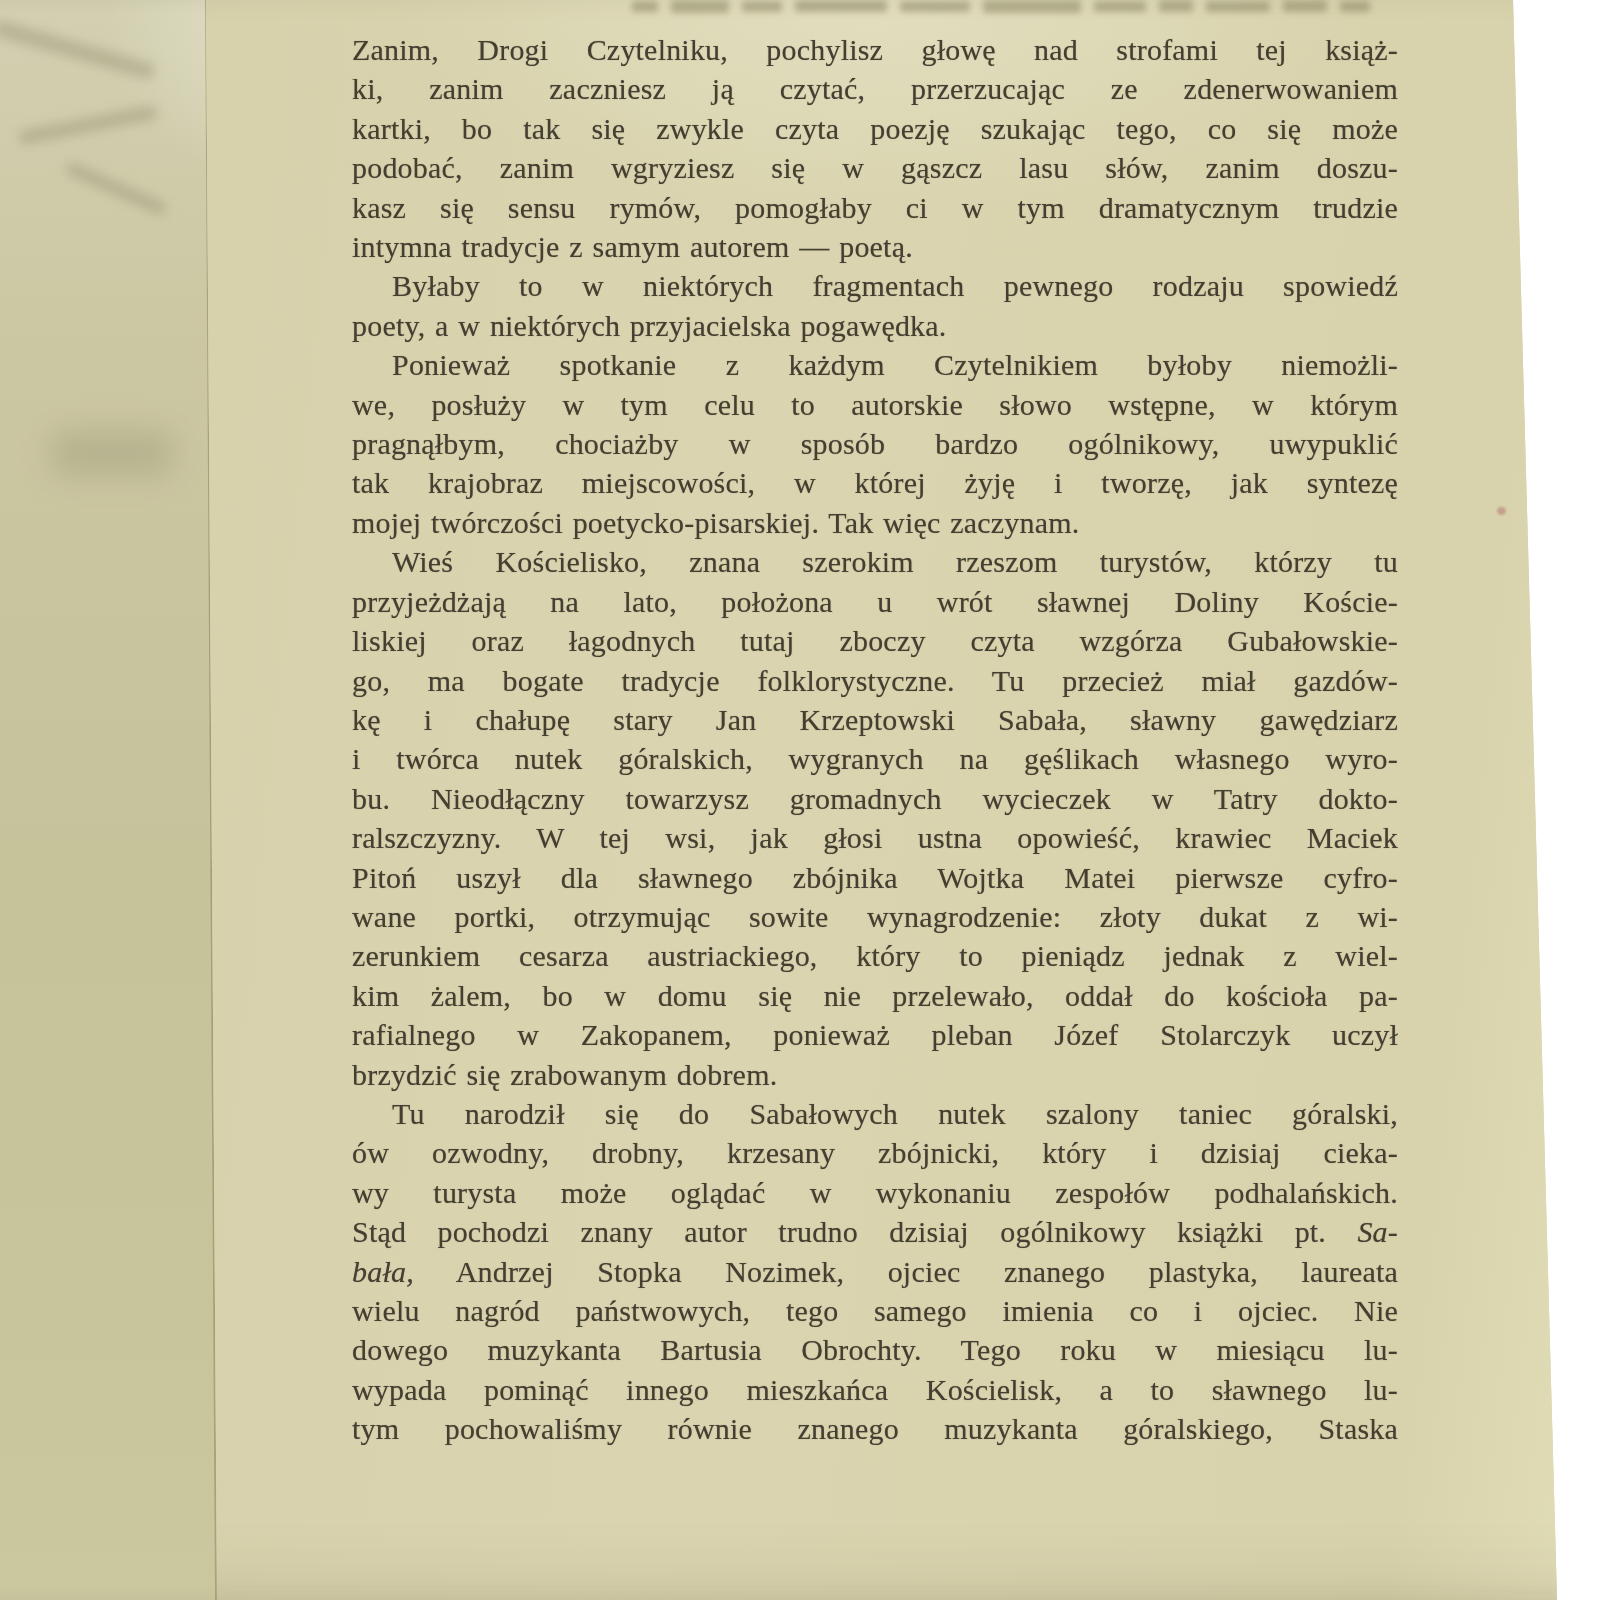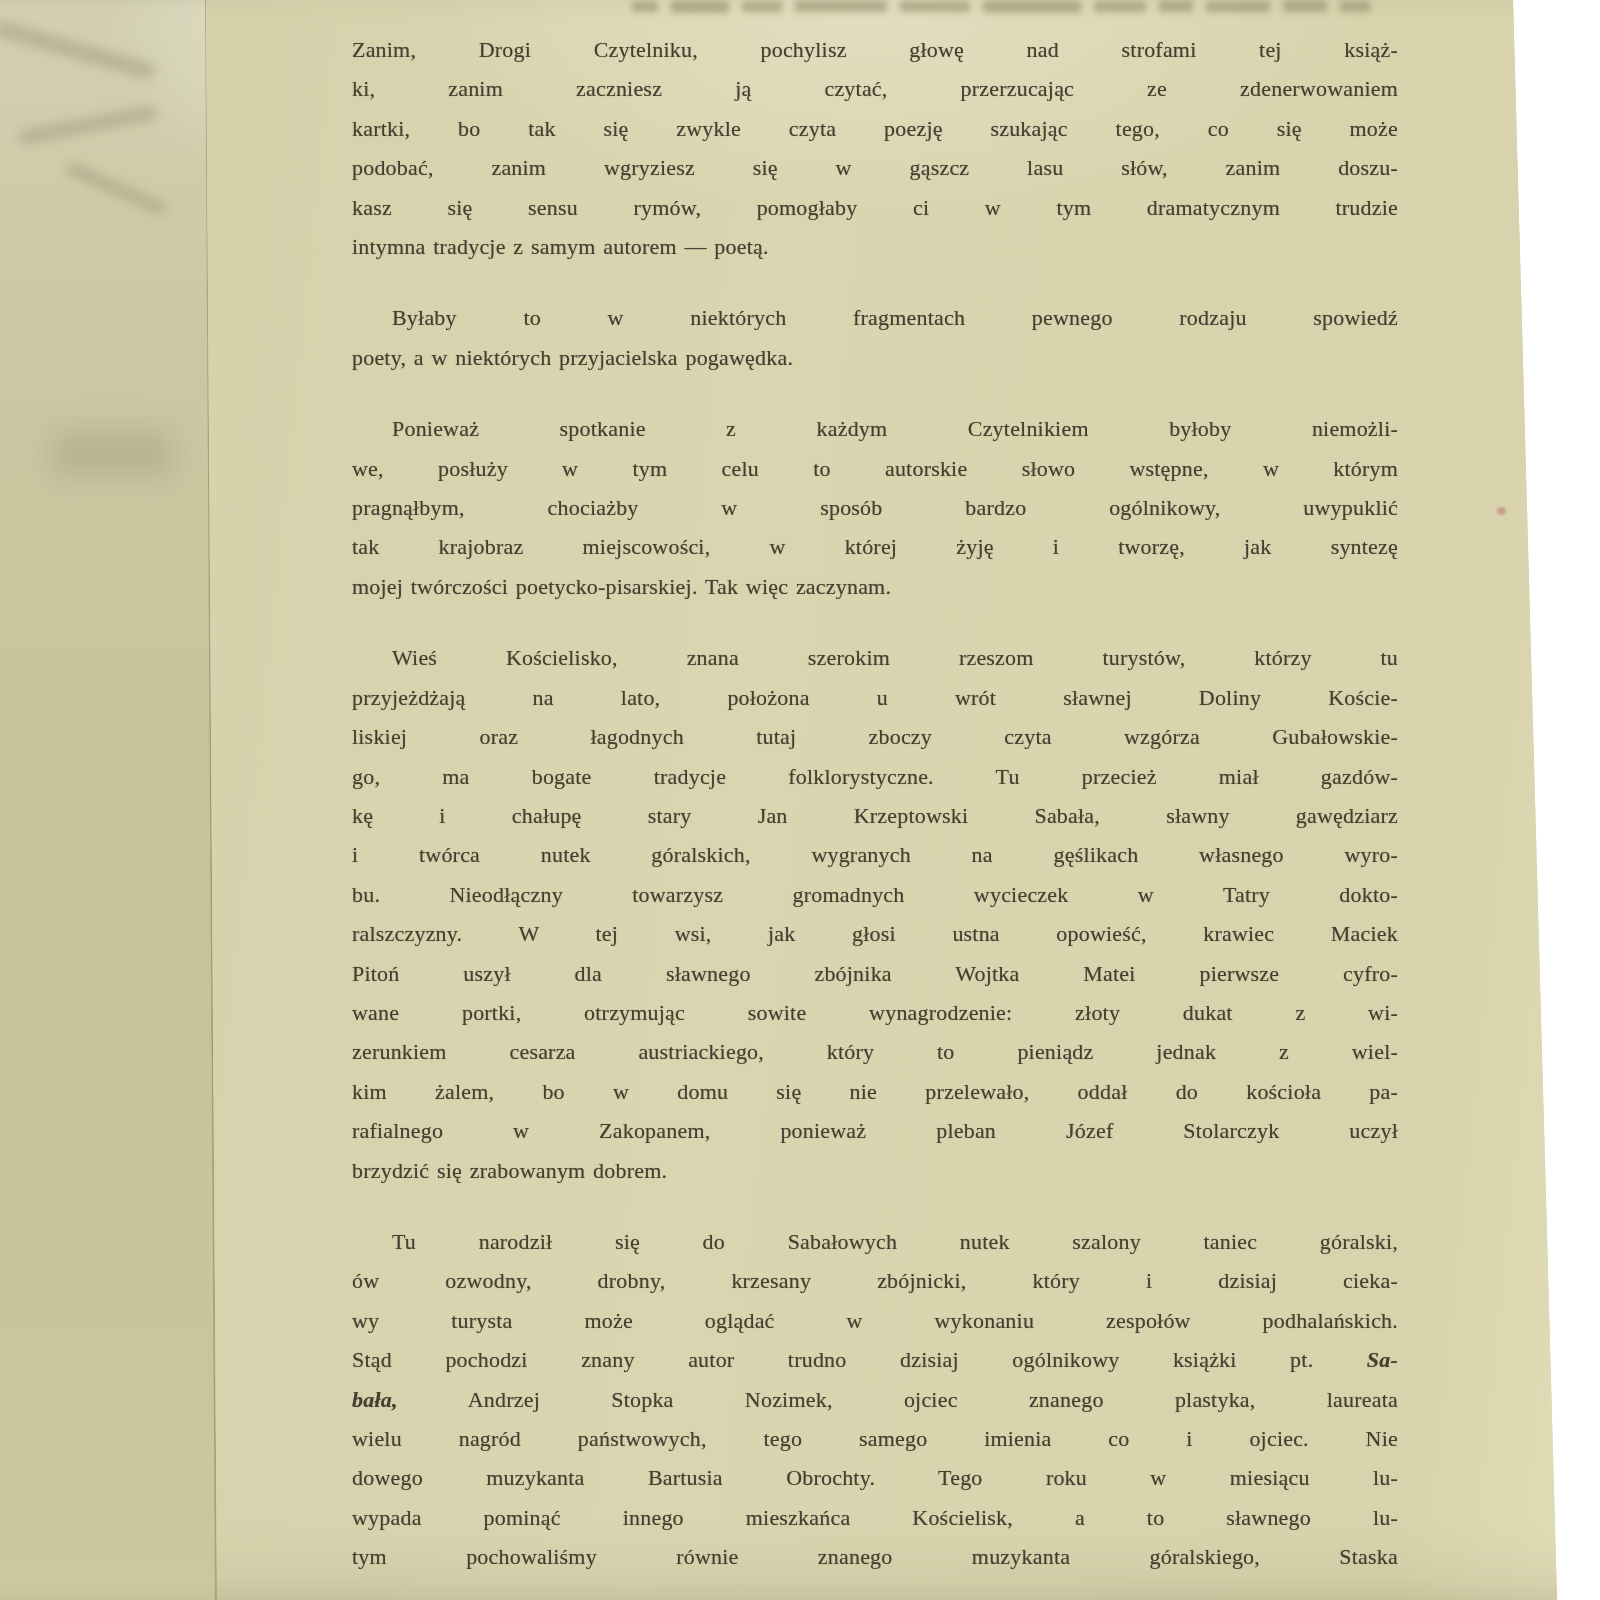--- a/index.html
+++ b/index.html
@@ -67,29 +67,29 @@
   .ghost-top i:nth-child(11) { width: 30px; }
 
   .speck {
     position: absolute; left: 1497px; top: 507px; width: 9px; height: 8px;
     border-radius: 50%; background: #bf8e82; opacity: 0.75; filter: blur(1px);
   }
 
   
   .text-block {
     position: absolute; left: 352px; top: 30px; width: 1046px;
-    font-size: 22px; line-height: 39.4px;
+    font-size: 30px; line-height: 39.4px;
     color: var(--ink, #453f32);
     letter-spacing: 0.2px; word-spacing: 2px;
     text-shadow: 0 0 1px rgba(69,63,50,0.5);
   }
   .line { text-align: justify; text-align-last: justify; white-space: normal; }
   .line.end { text-align-last: left; }
-  .line.indent { text-indent: 40px; margin-top: 32px; }
-  .it { font-style: italic; font-weight: bold; }
+  .line.indent { text-indent: 40px; }
+  .it { font-style: italic; }
 </style>
 </head>
 <body>
 
 <div class="photo">
 
   <div class="left-page">
     <div class="smudge s1"></div>
     <div class="smudge s2"></div>
     <div class="smudge s3"></div>

